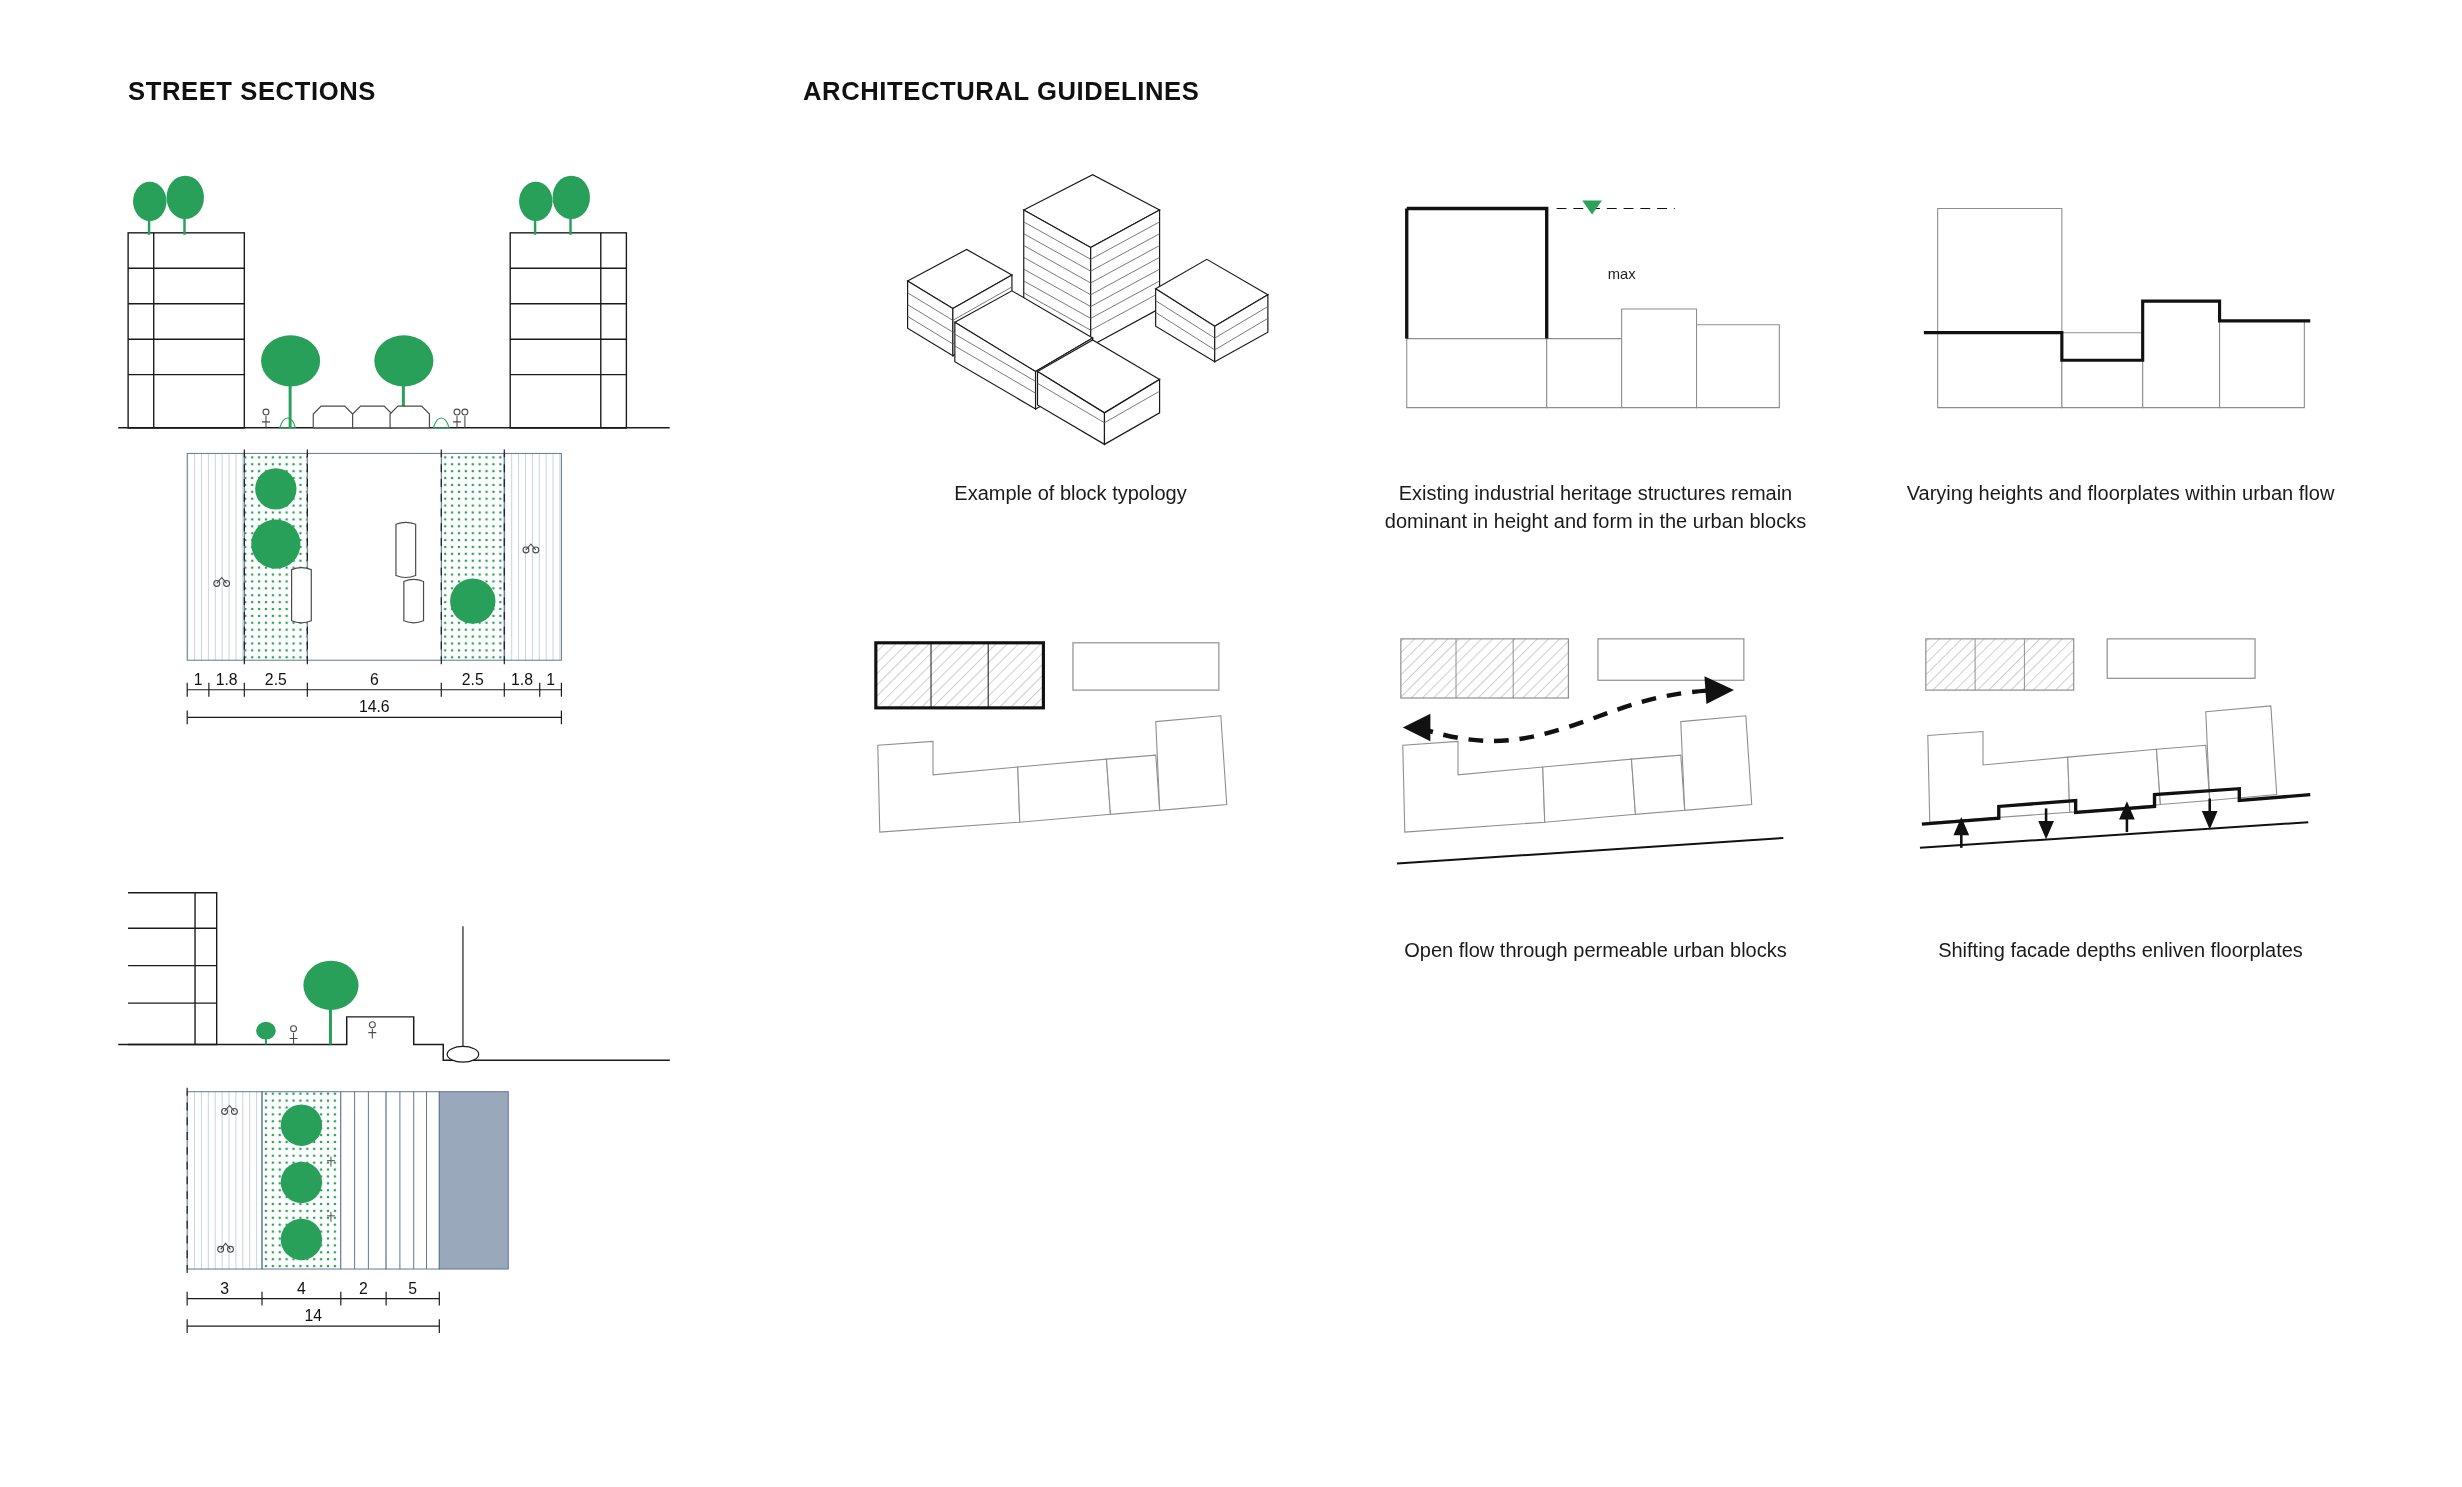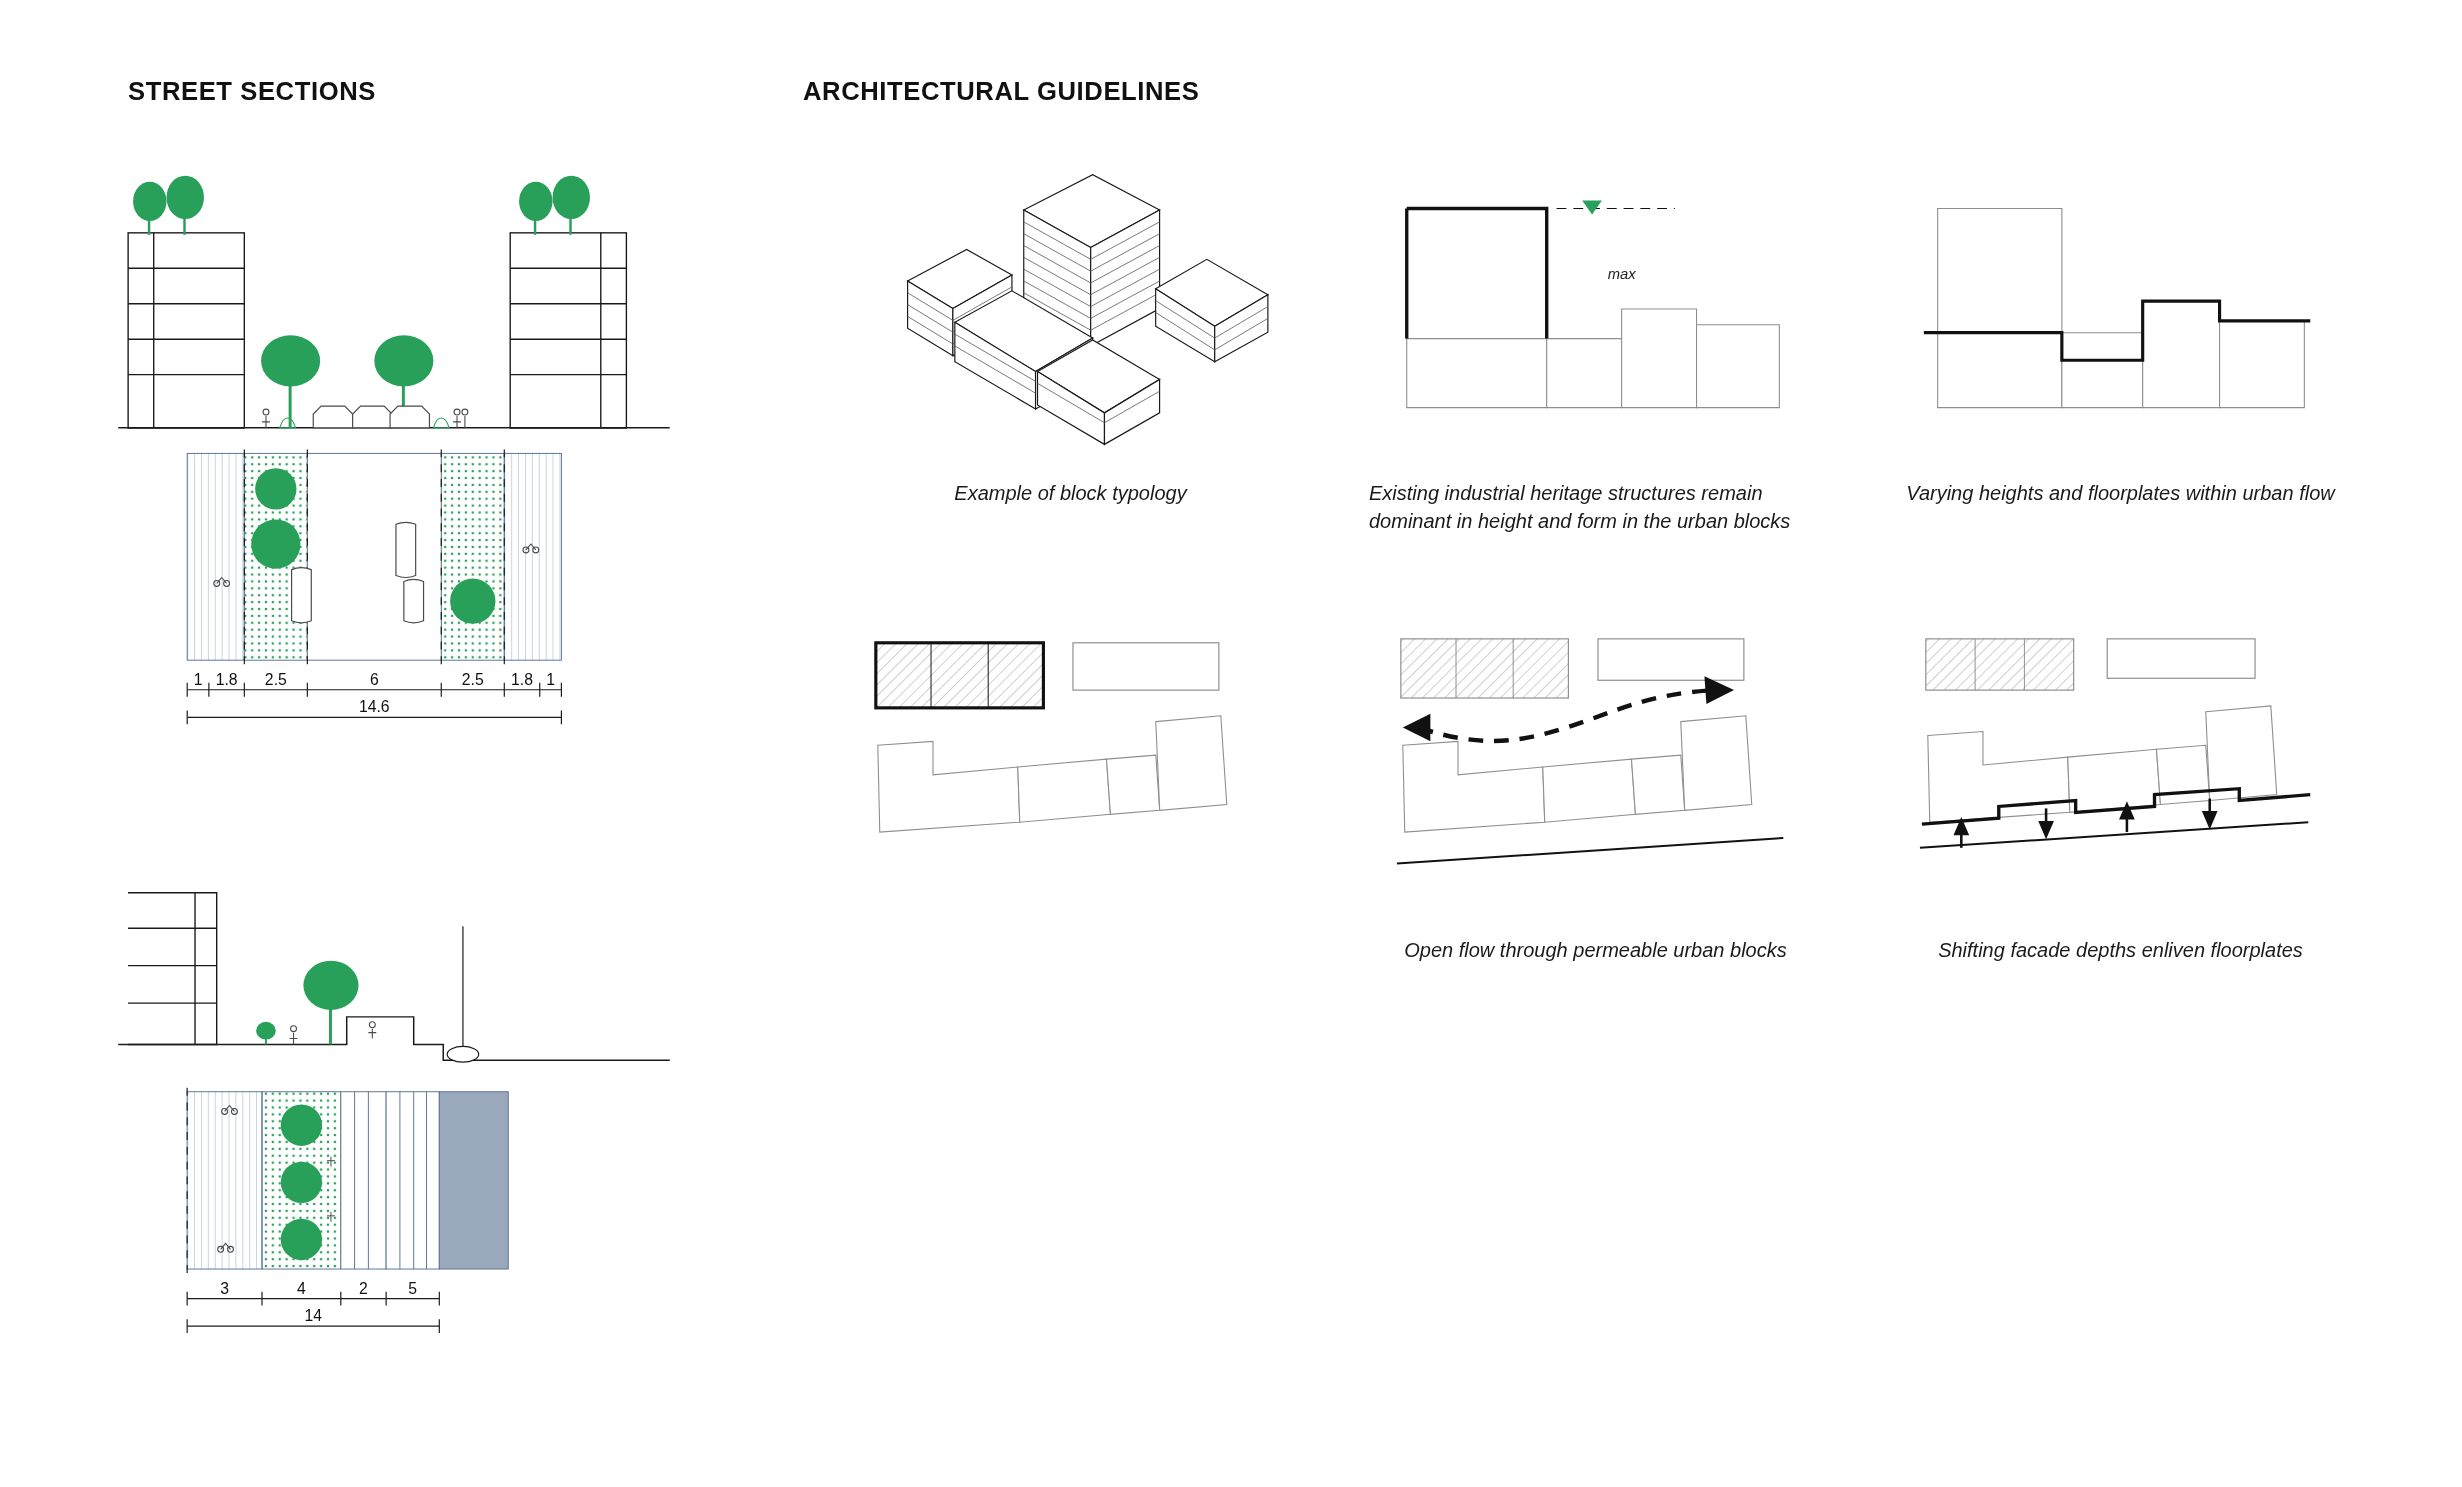--- a/index.html
+++ b/index.html
@@ -41,32 +41,32 @@
     width: 1576px;
   }
   .g-row { display: flex; }
   .g-cell {
     width: 525px;
     box-sizing: border-box;
     padding: 0 25.6px;
     display: flex;
     flex-direction: column;
     align-items: center;
-    font-style: italic;
   }
   .g-figure {
     height: 325px;
     width: 100%;
     display: flex;
     align-items: center;
     justify-content: center;
   }
   .g-caption {
     font-size: 20px;
     line-height: 1.42;
+    text-align: center;
     color: #1a1a1a;
     max-width: 453px;
     margin-top: 5.9px;
   }
   .row-gap { height: 69px; }
 
   
   .dimtext { font-size: 16px; font-family: "Liberation Sans", sans-serif; fill: #111; }
   .maxlabel { font-size: 15px; fill: #222; }
 </style>

